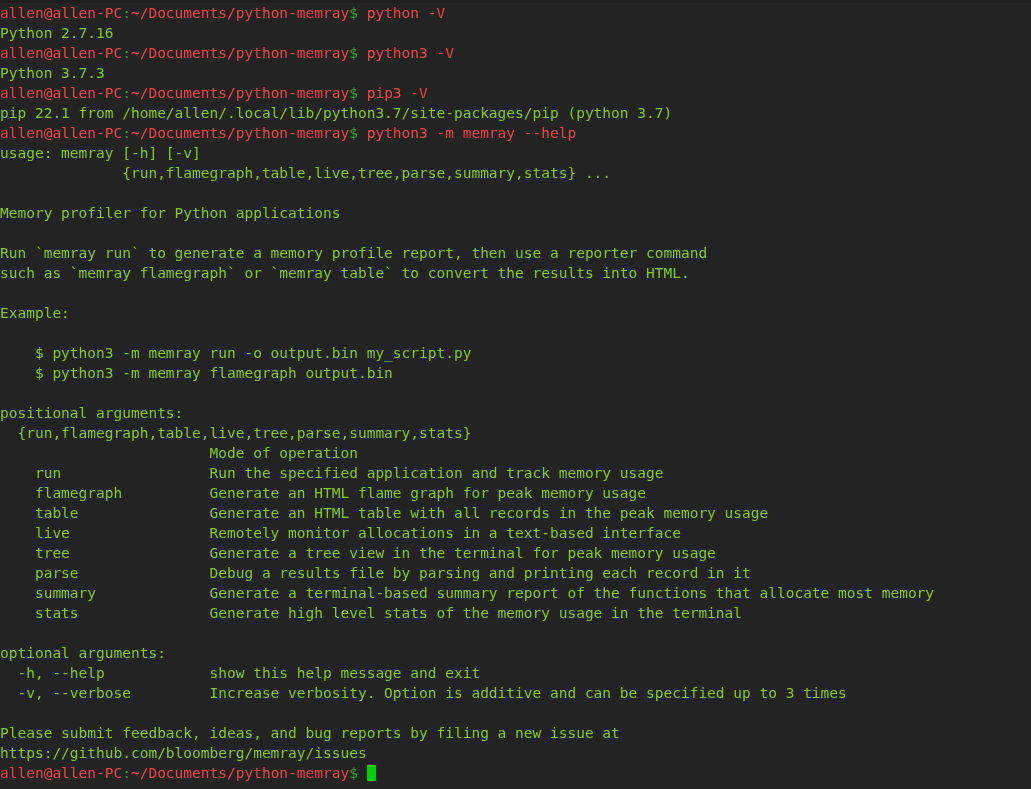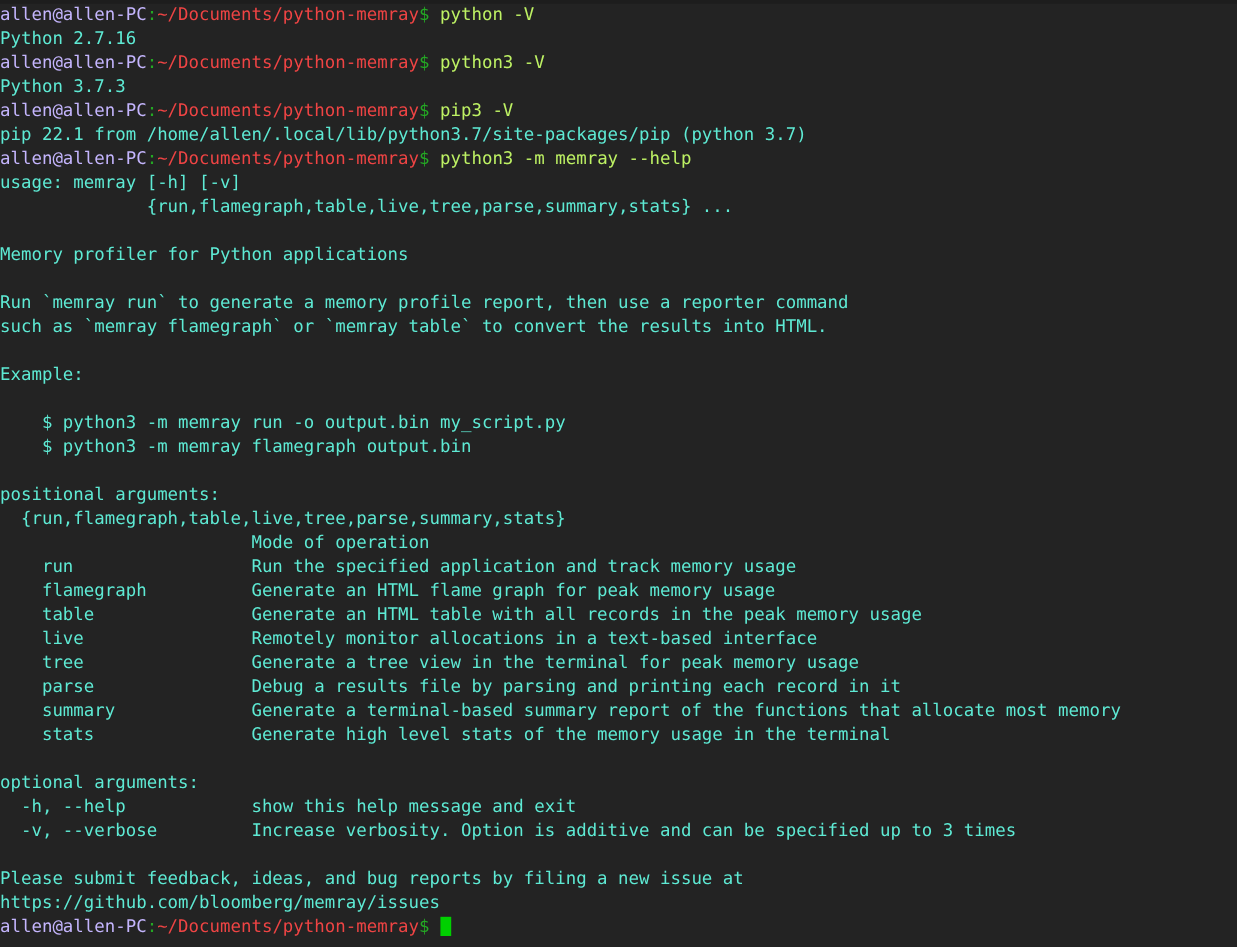--- a/index.html
+++ b/index.html
@@ -28,26 +28,26 @@
     line-height: 20px;
     white-space: pre;
     letter-spacing: 0px;
     padding: 0 0 0 0;
   }
   .line {
     height: 20px;
     white-space: pre;
     font-family: "DejaVu Sans Mono", "Liberation Mono", monospace;
   }
-  .user  { color: #c4b5fd; }
+  .user  { color: #ef4444; }
   .colon { color: #24a824; }
   .path  { color: #ef4444; }
   .dollar{ color: #24a824; }
-  .cmd   { color: #bef264; }
-  .out   { color: #5eead4; }
+  .cmd   { color: #ef4444; }
+  .out   { color: #84cc16; }
   .cursor {
     display: inline-block;
     width: 9px;
     height: 16px;
     background: #00d000;
     vertical-align: -3px;
   }
   .topstrip {
     position: absolute;
     top: 0; left: 0;

